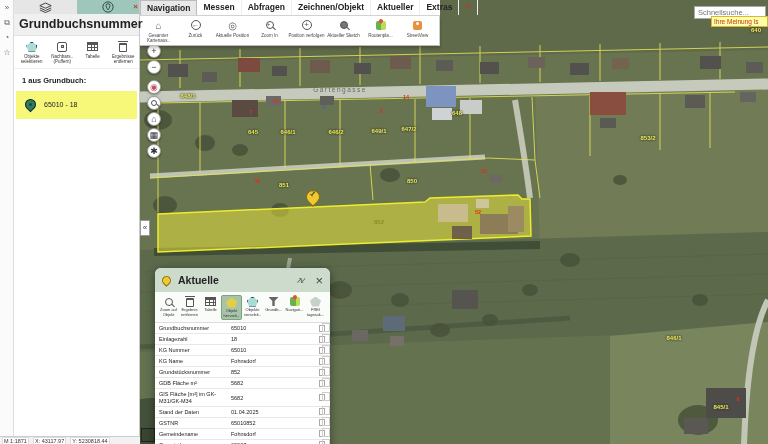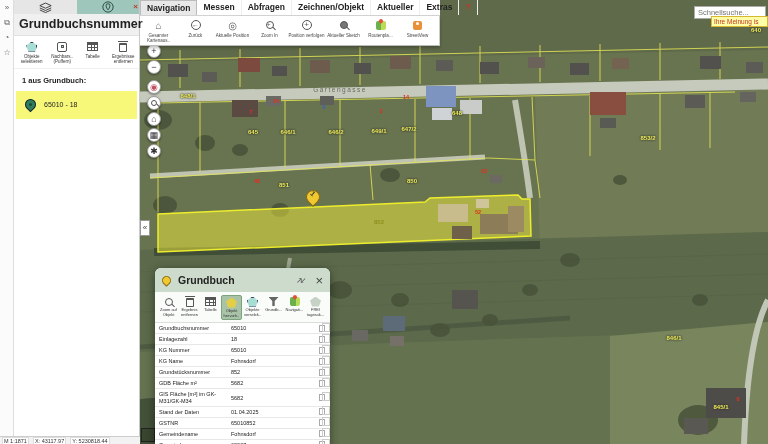--- a/index.html
+++ b/index.html
@@ -423,21 +423,21 @@
   </div>
 
   <div class="search-box">
     <input type="text" placeholder="Schnellsuche..." style="">
   </div>
   <div class="feedback-tip">Ihre Meinung is</div>
 
   <div class="popup">
     <div class="pp-header">
       <div class="pin yellow" style="width:9px;height:9px;"></div>
-      <div class="pp-title">Grundbuch</div>
+      <div class="pp-title">Aktuelle</div>
       <div class="pp-expand">↗↙</div>
       <div class="pp-close">×</div>
     </div>
     <div class="pp-toolbar">
       <div class="pp-tb-item">
         <div class="aic">
             <span class="ic-mag"></span>
           </div>
         <div class="albl">Zoom auf Objekt</div>
       </div>

